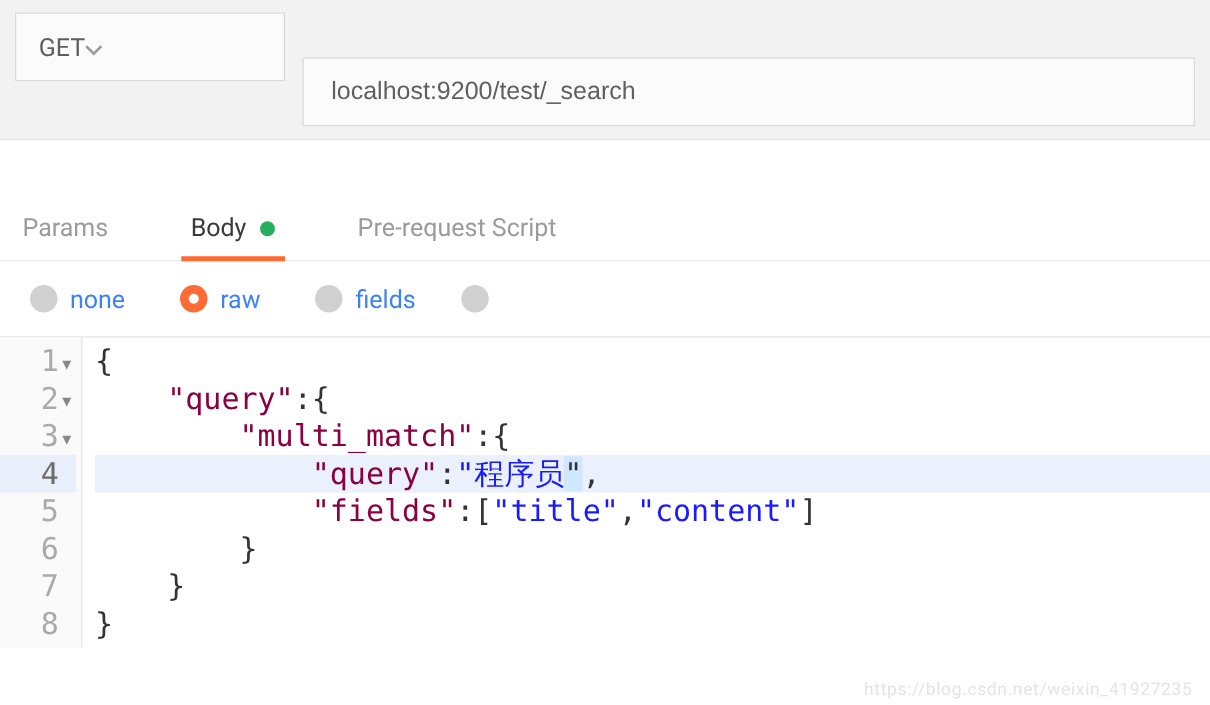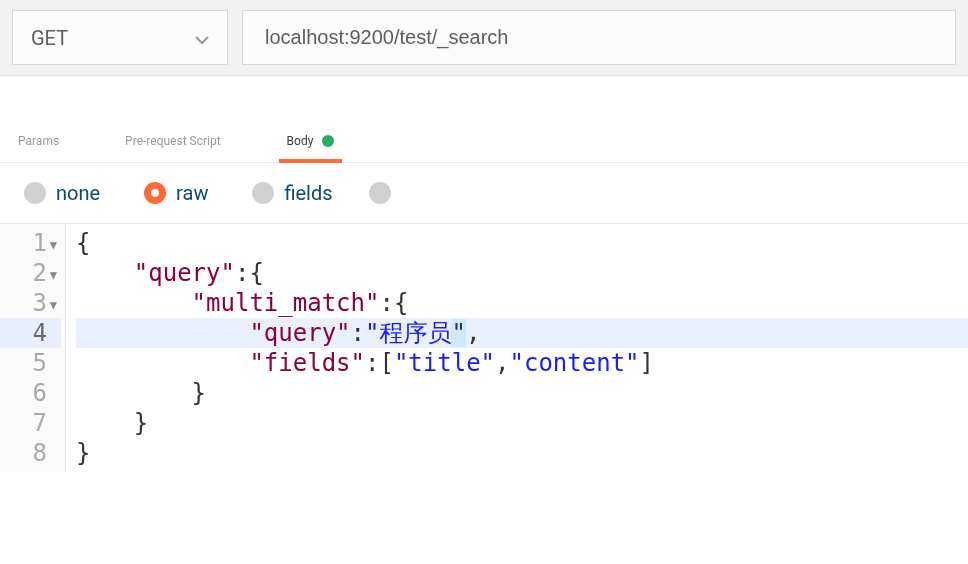--- a/index.html
+++ b/index.html
@@ -20,53 +20,54 @@
     position: relative;
     width: 216px;
     height: 55px;
     background: #fbfbfb;
     border: 1px solid #d9d9d9;
     display: flex;
     align-items: center;
     padding-left: 18px;
     font-size: 20px;
     color: #5f5f5f;
-    justify-content: space-between;
+    justify-content: flex-start;
   }
   .method-select .chev {
     margin-right: 18px;
     color: #9b9b9b;
   }
   .url-input-wrap {
     flex: 1;
     height: 55px;
     background: #fbfbfb;
     border: 1px solid #d9d9d9;
     display: flex;
     align-items: center;
     padding-left: 22px;
+    margin-top: 36px;
   }
   .url-input {
     border: none;
     outline: none;
     background: transparent;
     width: 100%;
     font-size: 20px;
     color: #5f5f5f;
   }
   .tabs {
     display: flex;
     border-bottom: 1px solid #eaeaea;
     padding: 0 16px;
     gap: 62px;
     margin-top: 46px;
   }
   .tab {
     padding: 12px 2px 14px 2px;
-    font-size: 12px;
+    font-size: 20px;
     color: #9b9b9b;
     cursor: pointer;
     position: relative;
     white-space: nowrap;
     text-align: right;
   }
   .tab .count {
     color: #27ae60;
   }
   .tab.active {
@@ -91,21 +92,21 @@
     vertical-align: middle;
     position: relative;
     top: -1px;
   }
   .radio-row {
     display: flex;
     align-items: center;
     padding: 18px 24px 18px 24px;
     gap: 44px;
     font-size: 20px;
-    color: #0c4a6e;
+    color: #3b82f6;
   }
   .radio-opt {
     display: flex;
     align-items: center;
     gap: 10px;
     cursor: pointer;
     white-space: nowrap;
   }
   .radio {
     width: 22px;
@@ -201,25 +202,25 @@
           </svg>
     </span>
   </div>
   <div class="url-input-wrap">
     <input class="url-input" value="localhost:9200/test/_search" style="">
   </div>
 </div>
 
 <div class="tabs">
   <div class="tab">Params</div>
-  <div class="tab">Pre-request Script</div>
   <div class="tab active">
     <span>Body</span>
     <span class="status-dot"></span>
   </div>
+  <div class="tab">Pre-request Script</div>
 </div>
 
 <div class="radio-row">
   <div class="radio-opt">
     <span class="radio"></span>
     <span>none</span>
   </div>
   <div class="radio-opt">
     <span class="radio selected"></span>
     <span>raw</span>
@@ -273,14 +274,15 @@
         <div class="line"><span class="p">    </span><span class="k">"query"</span><span class="p">:{</span></div>
         <div class="line"><span class="p">        </span><span class="k">"multi_match"</span><span class="p">:{</span></div>
         <div class="line hl"><span class="p">            </span><span class="k">"query"</span><span class="p">:</span><span class="s">"程序员</span><span class="cur">"</span><span class="p">,</span></div>
         <div class="line"><span class="p">            </span><span class="k">"fields"</span><span class="p">:[</span><span class="s">"title"</span><span class="p">,</span><span class="s">"content"</span><span class="p">]</span></div>
         <div class="line"><span class="p">        }</span></div>
         <div class="line"><span class="p">    }</span></div>
         <div class="line"><span class="p">}</span></div>
       </div>
 </div>
 
+<div class="watermark">https://blog.csdn.net/weixin_41927235</div>
 
 </div>
 
 </body></html>

